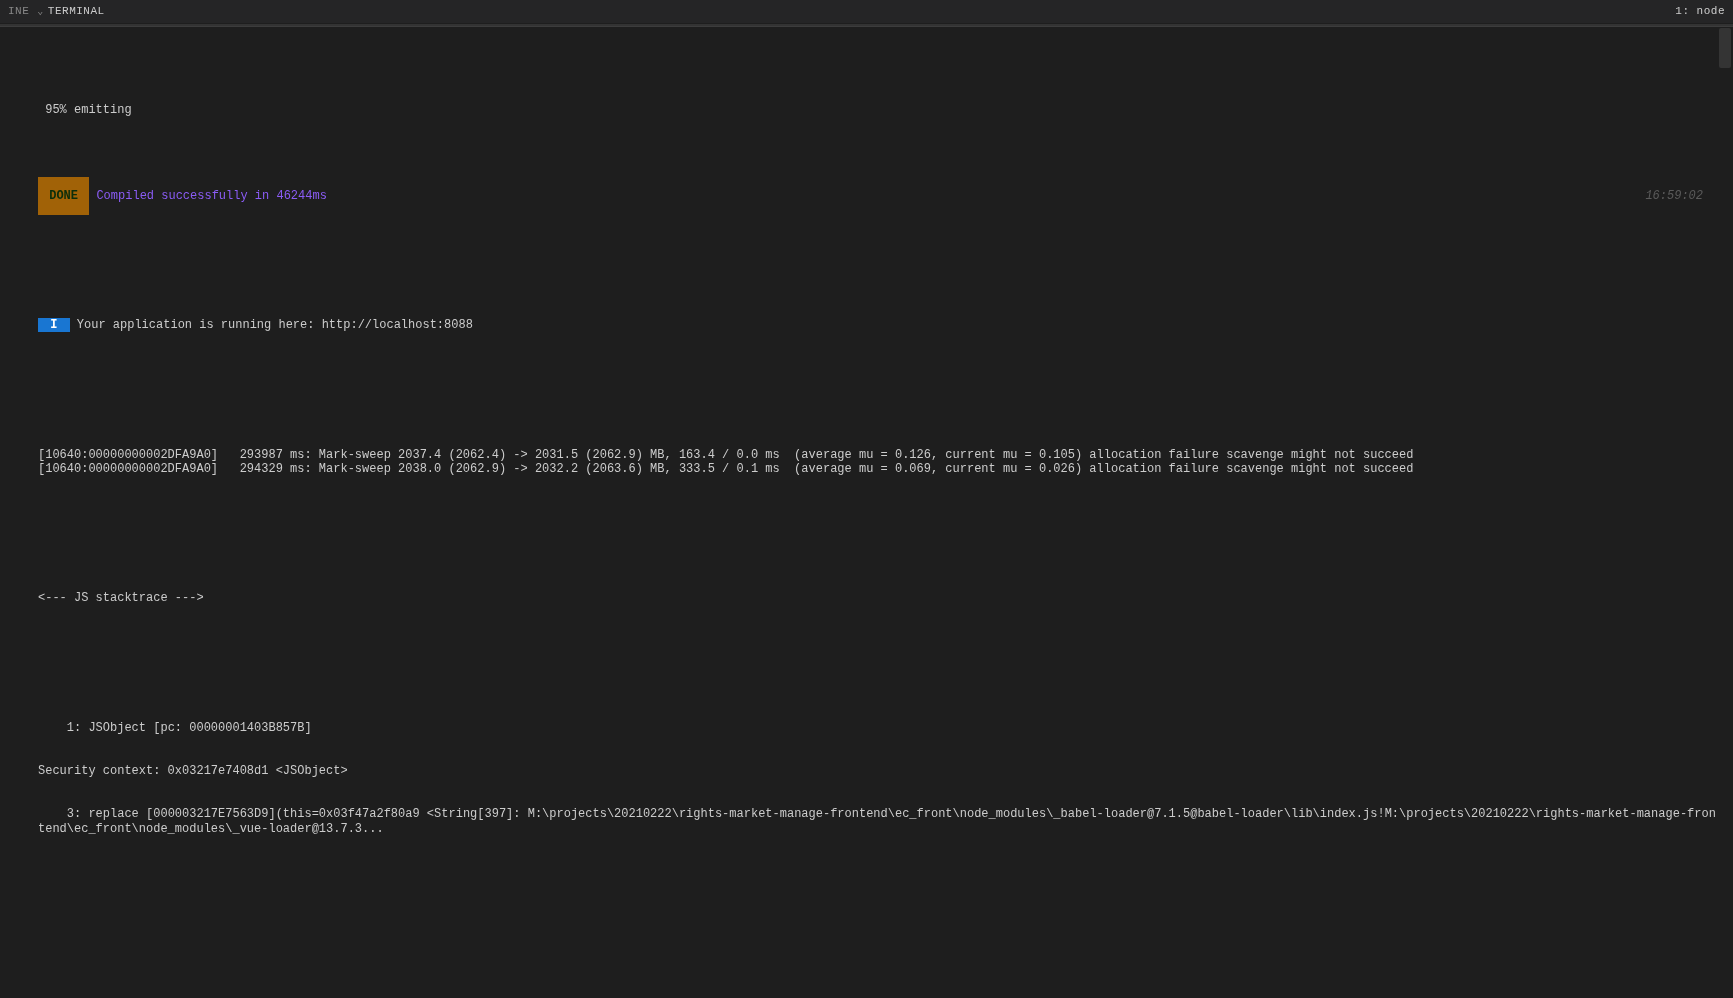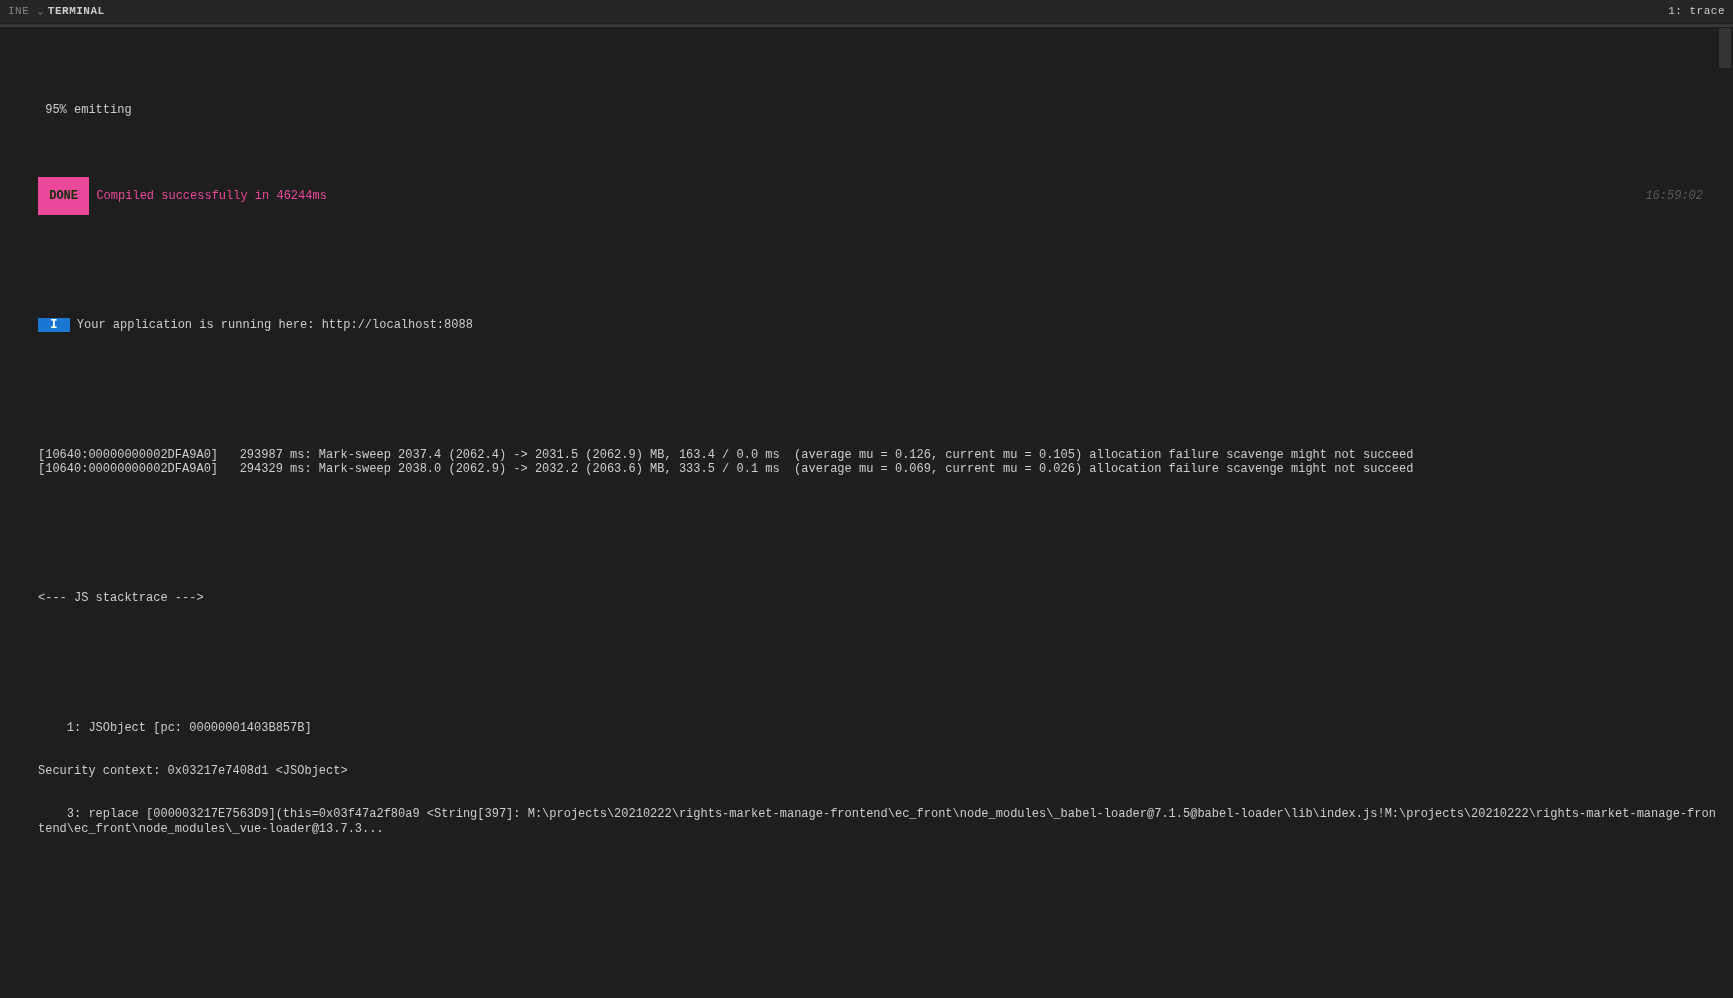--- a/index.html
+++ b/index.html
@@ -17,49 +17,49 @@
     background: #252526;
     border-bottom: 1px solid #1e1e1e;
     height: 24px;
     display: flex;
     align-items: center;
     padding: 0 8px;
     font-size: 11px;
     letter-spacing: 0.5px;
   }
   .panel-header .left { display: flex; align-items: center; gap: 4px; }
-  .panel-header .tab-label { color: #cccccc; font-weight: 700; }
+  .panel-header .tab-label { color: #cccccc; font-weight: 400; }
   .panel-header .tab-label-inactive { color: #888; margin-right: 4px; }
   .panel-header .chev { color: #888; font-size: 10px; }
   .panel-header .right { margin-left: auto; color: #cccccc; }
   .divider-line {
     height: 3px;
     background: #333;
     border-bottom: 1px solid #3c3c3c;
   }
   .terminal-content {
     padding: 4px 10px 4px 38px;
     white-space: pre-wrap;
     word-break: break-all;
   }
   .line { min-height: 14.3px; margin: 0; }
   .blank { height: 14.3px; }
   .tag-done {
-    background: #ec4899;
+    background: #a16207;
     color: #0b2e0b;
     padding: 12px 4px;
     font-weight: bold;
   }
   .tag-info {
     background: #1976d2;
     color: #fff;
     padding: 0 5px;
     font-weight: bold;
   }
-  .green { color: #ec4899; }
+  .green { color: #8b5cf6; }
   .timestamp-right {
     float: right;
     color: #5a5a5a;
     margin-right: 20px;
     font-style: italic;
   }
   .scrollbar-v {
     position: absolute;
     right: 2px;
     top: 28px;
@@ -71,21 +71,21 @@
 </style>
 </head>
 <body>
 
 <div class="panel-header">
   <div class="left">
     <span class="tab-label-inactive">INE</span>
     <span class="chev">⌄</span>
     <span class="tab-label">TERMINAL</span>
   </div>
-  <div class="right">1: trace</div>
+  <div class="right">1: node</div>
 </div>
 <div class="divider-line"></div>
 
 <div class="terminal-content">
   <div class="blank"></div>
   <div class="line"> 95% emitting</div>
   <div class="blank"></div>
   <div class="line"><span class="timestamp-right">16:59:02</span><span class="tag-done"> DONE </span> <span class="green">Compiled successfully in 46244ms</span></div>
   <div class="blank"></div>
   <div class="blank"></div>

